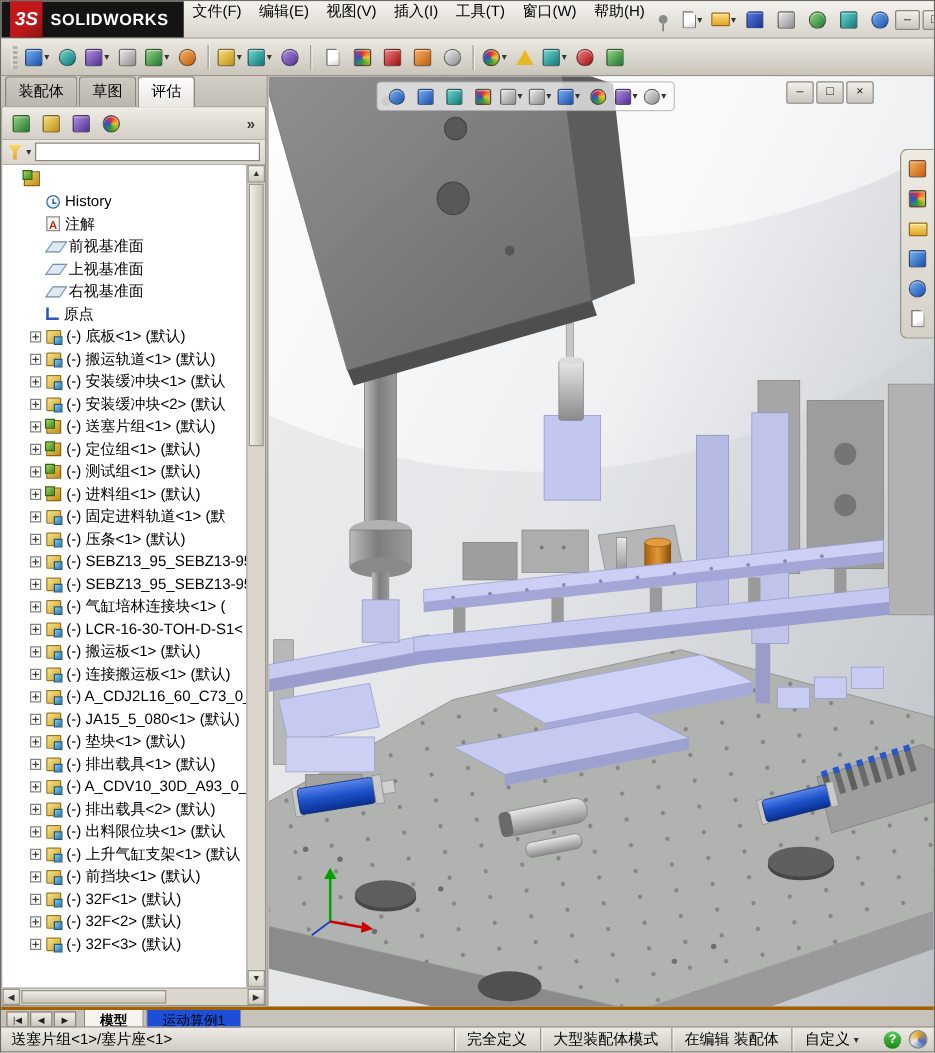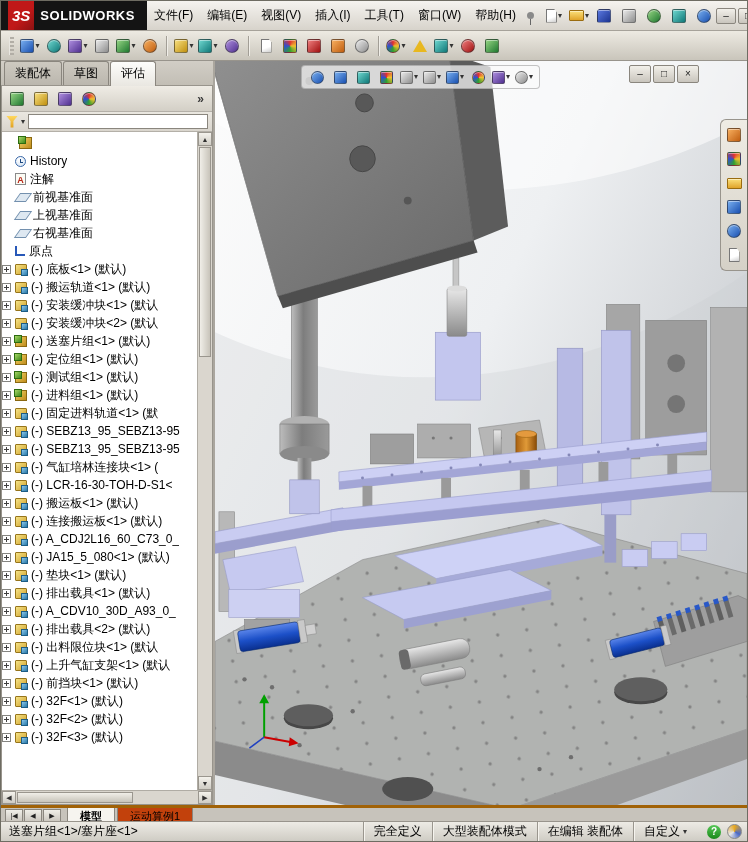--- a/index.html
+++ b/index.html
@@ -6,21 +6,21 @@
   html,body{width:748px;height:842px;overflow:hidden}
   body{font-family:"Liberation Sans","DejaVu Sans",sans-serif;font-size:12px;background:#d4d0c8;color:#000;position:relative}
   #app{width:748px;height:842px;display:flex;flex-direction:column;border:1px solid #6e6c62}
 
   
   .menubar{height:30px;flex:none;background:linear-gradient(#f5f3ef,#d7d3cb);border-bottom:1px solid #a6a29a;display:flex;align-items:center;overflow:hidden;white-space:nowrap}
   .logo{height:30px;background:#141414;color:#fff;display:flex;align-items:center;padding:0 12px 0 7px;gap:6px;flex:none}
   .logo-mark{font-weight:bold;font-style:italic;font-size:15px;color:#fff;background:linear-gradient(135deg,#c01818 55%,#701010);padding:18px 4px;border-radius:2px}
   .logo-text{font-weight:bold;font-size:13px;letter-spacing:.5px}
   .menus{display:flex;height:100%}
-  .menu-item{display:flex;align-items:center;padding:0 7px;cursor:default}
+  .menu-item{display:flex;align-items:flex-start;padding:0 7px;cursor:default}
   .pin{width:7px;height:7px;border-radius:50%;background:#8a8a8a;position:relative;margin:0 8px 0 4px;flex:none}
   .pin::after{content:"";position:absolute;top:7px;left:3px;width:1px;height:6px;background:#666}
   .qgroup{display:flex;align-items:center;gap:1px}
   .spacer{flex:1}
   .winbtns-app{display:flex;gap:2px;margin-right:4px}
   .wbtn{width:20px;height:16px;background:linear-gradient(#f2f0ea,#c9c5bd);border:1px solid #8a867e;border-radius:2px;font-size:10px;line-height:1;display:flex;align-items:center;justify-content:center;color:#222}
 
   
   .ticon{width:24px;height:22px;display:flex;align-items:center;justify-content:center;gap:1px;border-radius:2px;flex:none}
   .ticon.small{width:22px;height:20px}
@@ -57,21 +57,21 @@
   .panel{flex:1;display:flex;flex-direction:column;background:#fff;border:1px solid #98948c;min-height:0}
   .ptool{height:26px;flex:none;background:linear-gradient(#efece5,#d3cfc6);border-bottom:1px solid #b4b0a8;display:flex;align-items:center;padding:0 4px;gap:2px}
   .ptabs{display:flex;gap:2px}
   .chev{margin-left:auto;font-weight:bold;color:#3a3a3a;padding:0 4px}
   .filter{height:20px;flex:none;background:linear-gradient(#eae7e0,#d9d5cd);border-bottom:1px solid #b4b0a8;display:flex;align-items:center;padding:0 4px;gap:3px}
   .funnel{width:12px;height:12px;background:linear-gradient(#ffd860,#e0a020);clip-path:polygon(0 0,100% 0,62% 45%,62% 100%,38% 100%,38% 45%);flex:none}
   .finput{flex:1;height:15px;border:1px solid #8a867e;background:#fff;font-size:11px;padding:0 3px;font-family:inherit}
 
   .treewrap{flex:1;display:flex;min-height:0}
   .tree{flex:1;background:#fff;overflow:hidden;padding-top:2px}
-  .trow{height:18px;display:flex;align-items:center;white-space:nowrap;overflow:hidden;font-size:12px}
+  .trow{height:18px;display:flex;align-items:center;padding-left:22px;white-space:nowrap;overflow:hidden;font-size:12px}
   .trow.root{padding-left:4px}
   .expander{width:9px;height:9px;border:1px solid #848480;background:#fff;position:relative;flex:none;margin-right:4px}
   .expander::before{content:"";position:absolute;left:1px;right:1px;top:3px;height:1px;background:#404040}
   .expander::after{content:"";position:absolute;top:1px;bottom:1px;left:3px;width:1px;background:#404040}
   .nicon{flex:none;margin-right:4px;display:inline-block}
   .tlabel{overflow:hidden;text-overflow:clip}
 
   .i-assembly-icon,.i-subassembly-icon{width:13px;height:12px;background:linear-gradient(135deg,#f2d468,#c08c1c);border:1px solid #8a6810;position:relative}
   .i-subassembly-icon{width:12px;height:11px}
   .i-assembly-icon::before,.i-subassembly-icon::before{content:"";position:absolute;left:-2px;top:-2px;width:6px;height:6px;background:linear-gradient(135deg,#a8d868,#3e8818);border:1px solid #2c6c10}
@@ -104,21 +104,21 @@
   .winbtns-doc{position:absolute;top:4px;right:48px;display:flex;gap:2px}
   .winbtns-doc .wbtn{width:22px;height:18px}
   .taskpane{position:absolute;top:58px;right:0;width:27px;background:linear-gradient(#efece4,#d5d1c7);border:1px solid #98948c;border-right:none;border-radius:6px 0 0 6px;padding:5px 0;display:flex;flex-direction:column;align-items:center;gap:4px}
   .taskpane .ticon{width:22px;height:20px}
 
   
   .doctabs{height:16px;flex:none;background:#c7c3bb;border-top:3px solid #a16207;display:flex;align-items:flex-start;padding-left:4px}
   .navs{display:flex;gap:1px;margin:1px 6px 0 0}
   .navbtn{width:18px;height:13px;font-size:7px;display:flex;align-items:center;justify-content:center;background:linear-gradient(#f0eee8,#ccc8c0);border:1px solid #8a867e;color:#222}
   .dtabs{display:flex}
-  .dtab{padding:1px 12px 2px;font-size:11px;border:1px solid #8a867e;border-top:none;border-radius:0 0 4px 4px;background:#c2410c;margin-right:2px;white-space:nowrap}
+  .dtab{padding:1px 12px 2px;font-size:11px;border:1px solid #8a867e;border-top:none;border-radius:0 0 4px 4px;background:#1d4ed8;margin-right:2px;white-space:nowrap}
   .dtab.active{background:#f6f4ef;font-weight:bold}
 
   
   .statusbar{height:20px;flex:none;background:linear-gradient(#edebe5,#cfccc4);border-top:1px solid #98948c;display:flex;align-items:center;font-size:12px;overflow:hidden;white-space:nowrap}
   .sel{padding:0 8px}
   .sspacer{flex:1}
   .segs{display:flex;height:100%}
   .seg{display:flex;align-items:center;gap:3px;padding:0 10px;border-left:1px solid #9a968e;box-shadow:inset 1px 0 0 #f6f4ee;height:100%}
   .qhelp{width:14px;height:14px;flex:none;border-radius:50%;background:linear-gradient(#58c858,#188818);color:#fff;font-size:10px;font-weight:bold;display:flex;align-items:center;justify-content:center;margin:0 6px 0 10px}
   .compass{width:15px;height:15px;flex:none;border-radius:50%;background:conic-gradient(#e8a820,#4868c8,#e8e8e8,#e8a820);border:1px solid #888;margin-right:5px}
@@ -454,20 +454,25 @@
                 <span class="nicon i-subassembly-icon"></span>
                 <span class="tlabel">(-) 进料组&lt;1&gt; (默认)</span>
               </div>
 
               <div class="trow">
                 <span class="expander"></span>
                 <span class="nicon i-part-icon"></span>
                 <span class="tlabel">(-) 固定进料轨道&lt;1&gt; (默</span>
               </div>
 
+              <div class="trow">
+                <span class="expander"></span>
+                <span class="nicon i-part-icon"></span>
+                <span class="tlabel">(-) 压条&lt;1&gt; (默认)</span>
+              </div>
 
               <div class="trow">
                 <span class="expander"></span>
                 <span class="nicon i-part-icon"></span>
                 <span class="tlabel">(-) SEBZ13_95_SEBZ13-95</span>
               </div>
 
               <div class="trow">
                 <span class="expander"></span>
                 <span class="nicon i-part-icon"></span>

